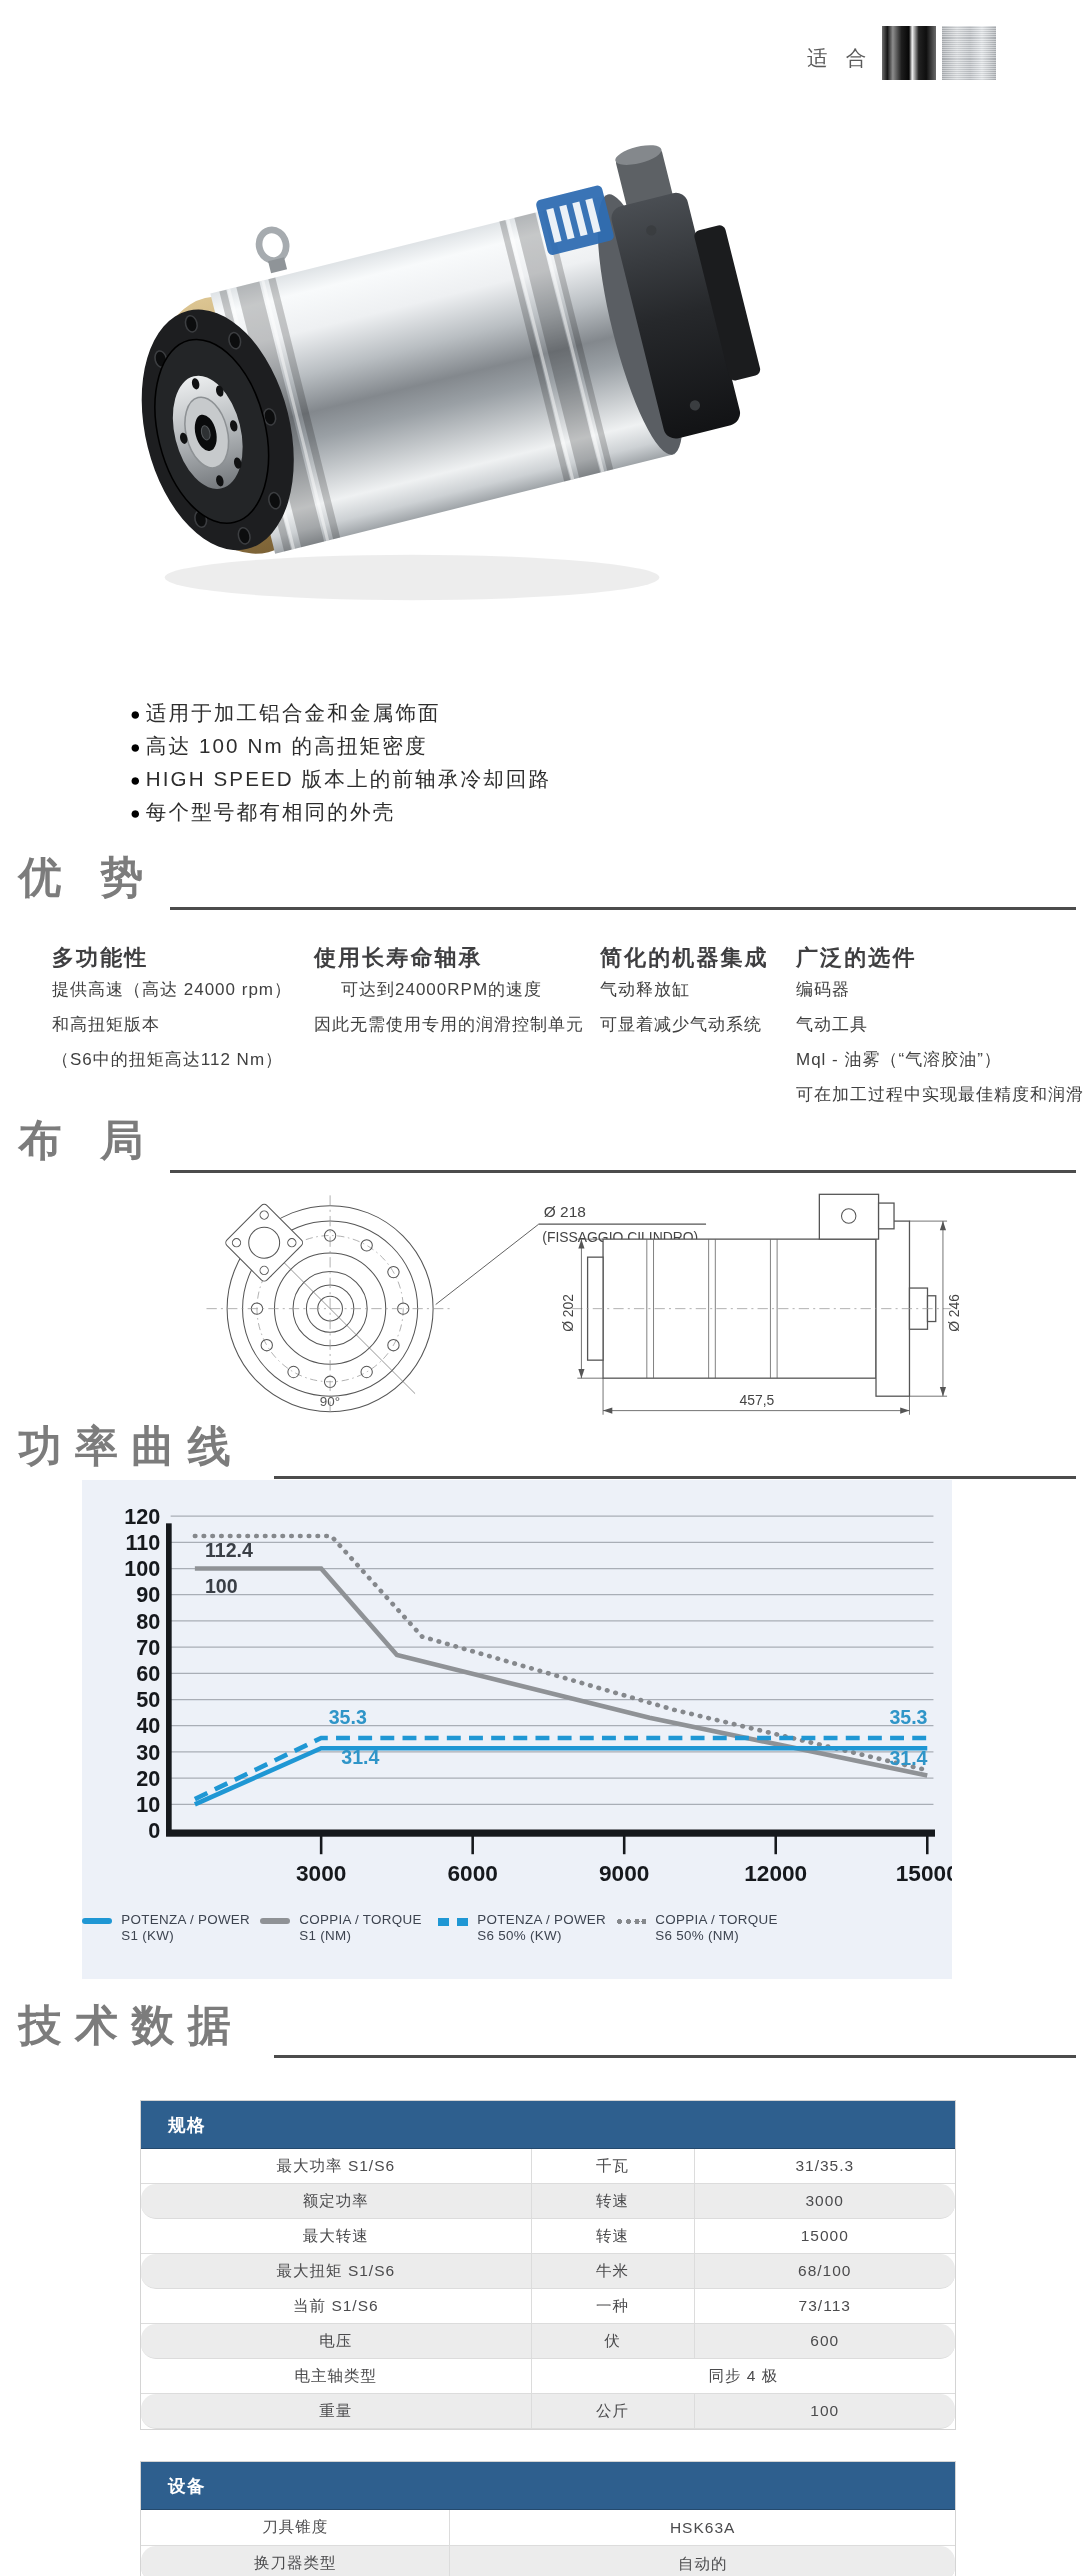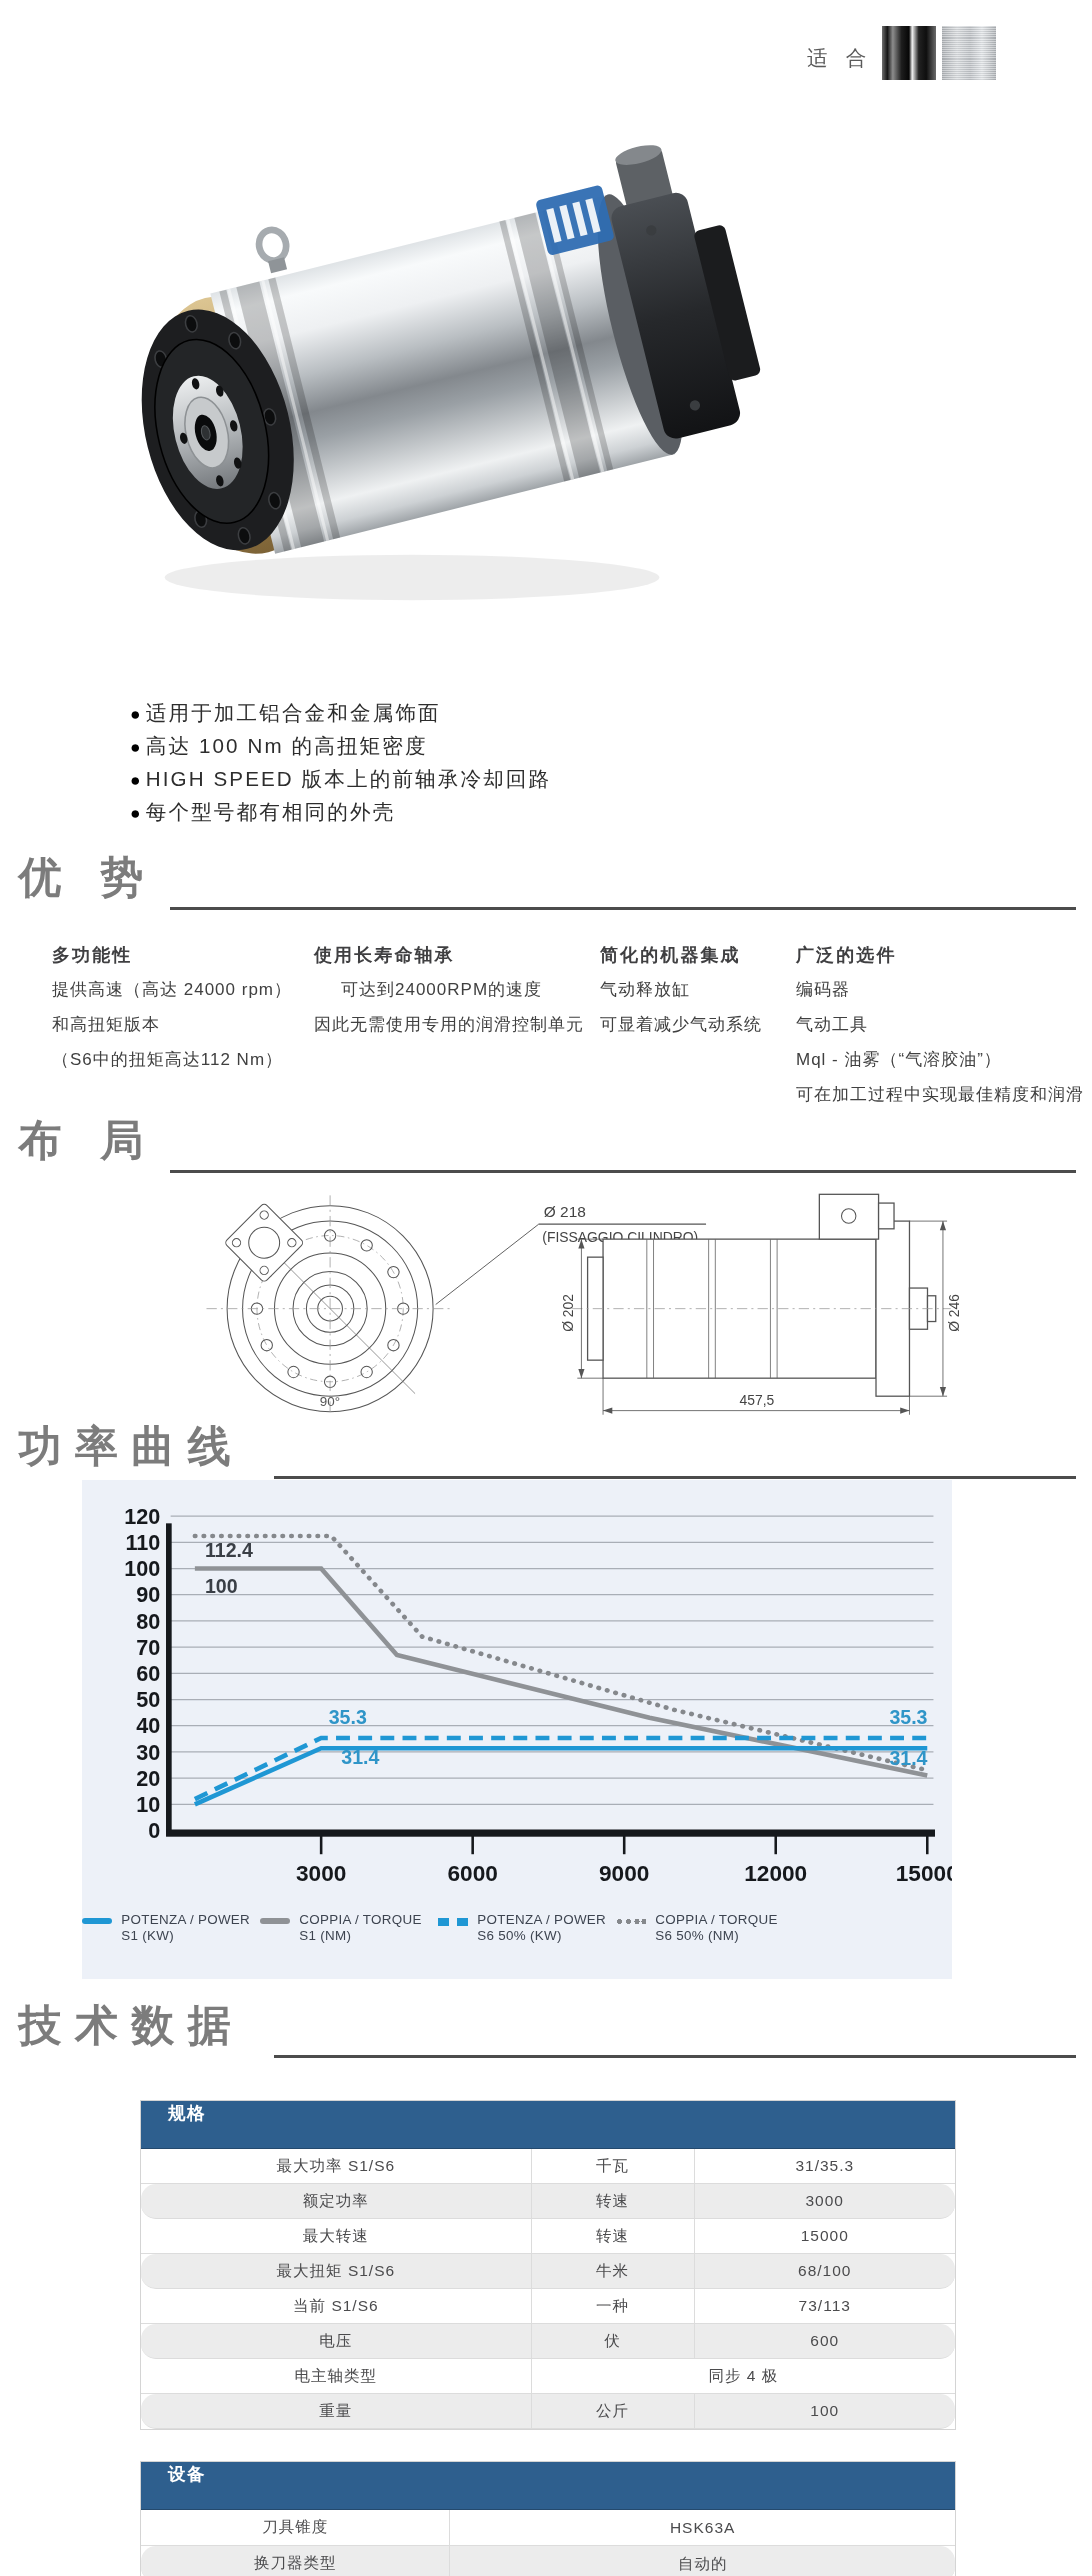--- a/index.html
+++ b/index.html
@@ -13,42 +13,42 @@
   #swatch-brushed{left:942px;background:linear-gradient(90deg,#aeb2b6,#d9dcdf 28%,#bfc3c7 52%,#e3e6e9 74%,#aeb2b6);}
   #swatch-brushed:after{content:"";display:block;width:100%;height:100%;
     background:repeating-linear-gradient(180deg,rgba(255,255,255,.35) 0 1px,rgba(0,0,0,.06) 1px 2.1px);}
   
   .bullet{position:absolute;left:130px;font-size:20.6px;color:#2d2d2d;letter-spacing:2.1px;white-space:nowrap;}
   .bullet .dot{font-size:17.5px;margin-right:3.1px;color:#000;}
   
   .sec{position:absolute;left:18.5px;font-size:43px;font-weight:bold;color:#7c7c7c;letter-spacing:13.4px;white-space:nowrap;}
   .rule{position:absolute;height:2.6px;background:#4c4c4c;}
   
-  .colhead{position:absolute;font-size:18px;font-weight:bold;color:#3f3f41;letter-spacing:2.1px;white-space:nowrap;}
+  .colhead{position:absolute;font-size:22px;font-weight:bold;color:#3f3f41;letter-spacing:2.1px;white-space:nowrap;}
   .colline{position:absolute;font-size:17px;color:#404040;letter-spacing:1px;white-space:nowrap;}
   
   #chart-panel{left:82px;top:1480px;width:870px;height:499px;background:#edf1f8;}
   .ytick{font:600 42px "Liberation Sans","DejaVu Sans",sans-serif;fill:#16191d;text-anchor:end;}
   .xtick{font:600 44px "Liberation Sans","DejaVu Sans",sans-serif;fill:#16191d;text-anchor:middle;}
   .ann{font:600 38px "Liberation Sans","DejaVu Sans",sans-serif;}
   #legend{position:absolute;left:0;top:1912px;width:870px;height:62px;}
   .leg{position:absolute;display:flex;}
   .sw{flex:none;width:30px;height:6.2px;margin:6.2px 9.3px 0 0;}
   .blue-solid{background:#1f97d4;border-radius:3.1px;}
   .gray-solid{background:#8f9296;border-radius:3.1px;}
   .blue-dashed{height:8.2px;background:linear-gradient(90deg,#1f97d4 0 38%,rgba(0,0,0,0) 38% 62%,#1f97d4 62% 100%);}
   .gray-dotted{height:7.2px;background:
      radial-gradient(circle 2.6px at 3.6px 50%,#85888c 98%,rgba(0,0,0,0)),
      radial-gradient(circle 2.6px at 12.4px 50%,#85888c 98%,rgba(0,0,0,0)),
      radial-gradient(circle 2.6px at 21px 50%,#85888c 98%,rgba(0,0,0,0)),
      radial-gradient(circle 2.6px at 28px 50%,#85888c 98%,rgba(0,0,0,0));}
   .legtxt{font-size:13.4px;line-height:16px;color:#3d4450;letter-spacing:0.3px;white-space:nowrap;}
   
   .tbl{position:absolute;left:140px;width:816px;border:0.5px solid #d4d4d4;box-sizing:border-box;}
-  .tbar{height:47px;background:#2e5f8e;display:flex;align-items:flex-start;border-bottom:1.5px solid #24496d;}
+  .tbar{height:47px;background:#2e5f8e;display:flex;align-items:center;border-bottom:1.5px solid #24496d;}
   .tbar span{color:#fff;font-size:17.5px;font-weight:bold;letter-spacing:1.5px;padding-left:27px;}
   .t-row{display:flex;background:#fff;border-bottom:1px solid #dcdcdc;}
   .t-row.alt{background:#ececec;border-radius:15px;}
   .cell{display:flex;align-items:center;justify-content:center;font-size:15.5px;color:#4b4b4d;letter-spacing:1px;text-align:center;}
   .spec .t-row{height:34px;}
   .spec .c1{width:48%;border-right:1px solid #dcdcdc;box-sizing:border-box;}
   .spec .c2{width:20%;border-right:1px solid #dcdcdc;box-sizing:border-box;}
   .spec .c3{width:32%;text-align:right;}
   .spec .cmerge{width:52%;text-align:center;}
   .eq .t-row{height:35px;}

